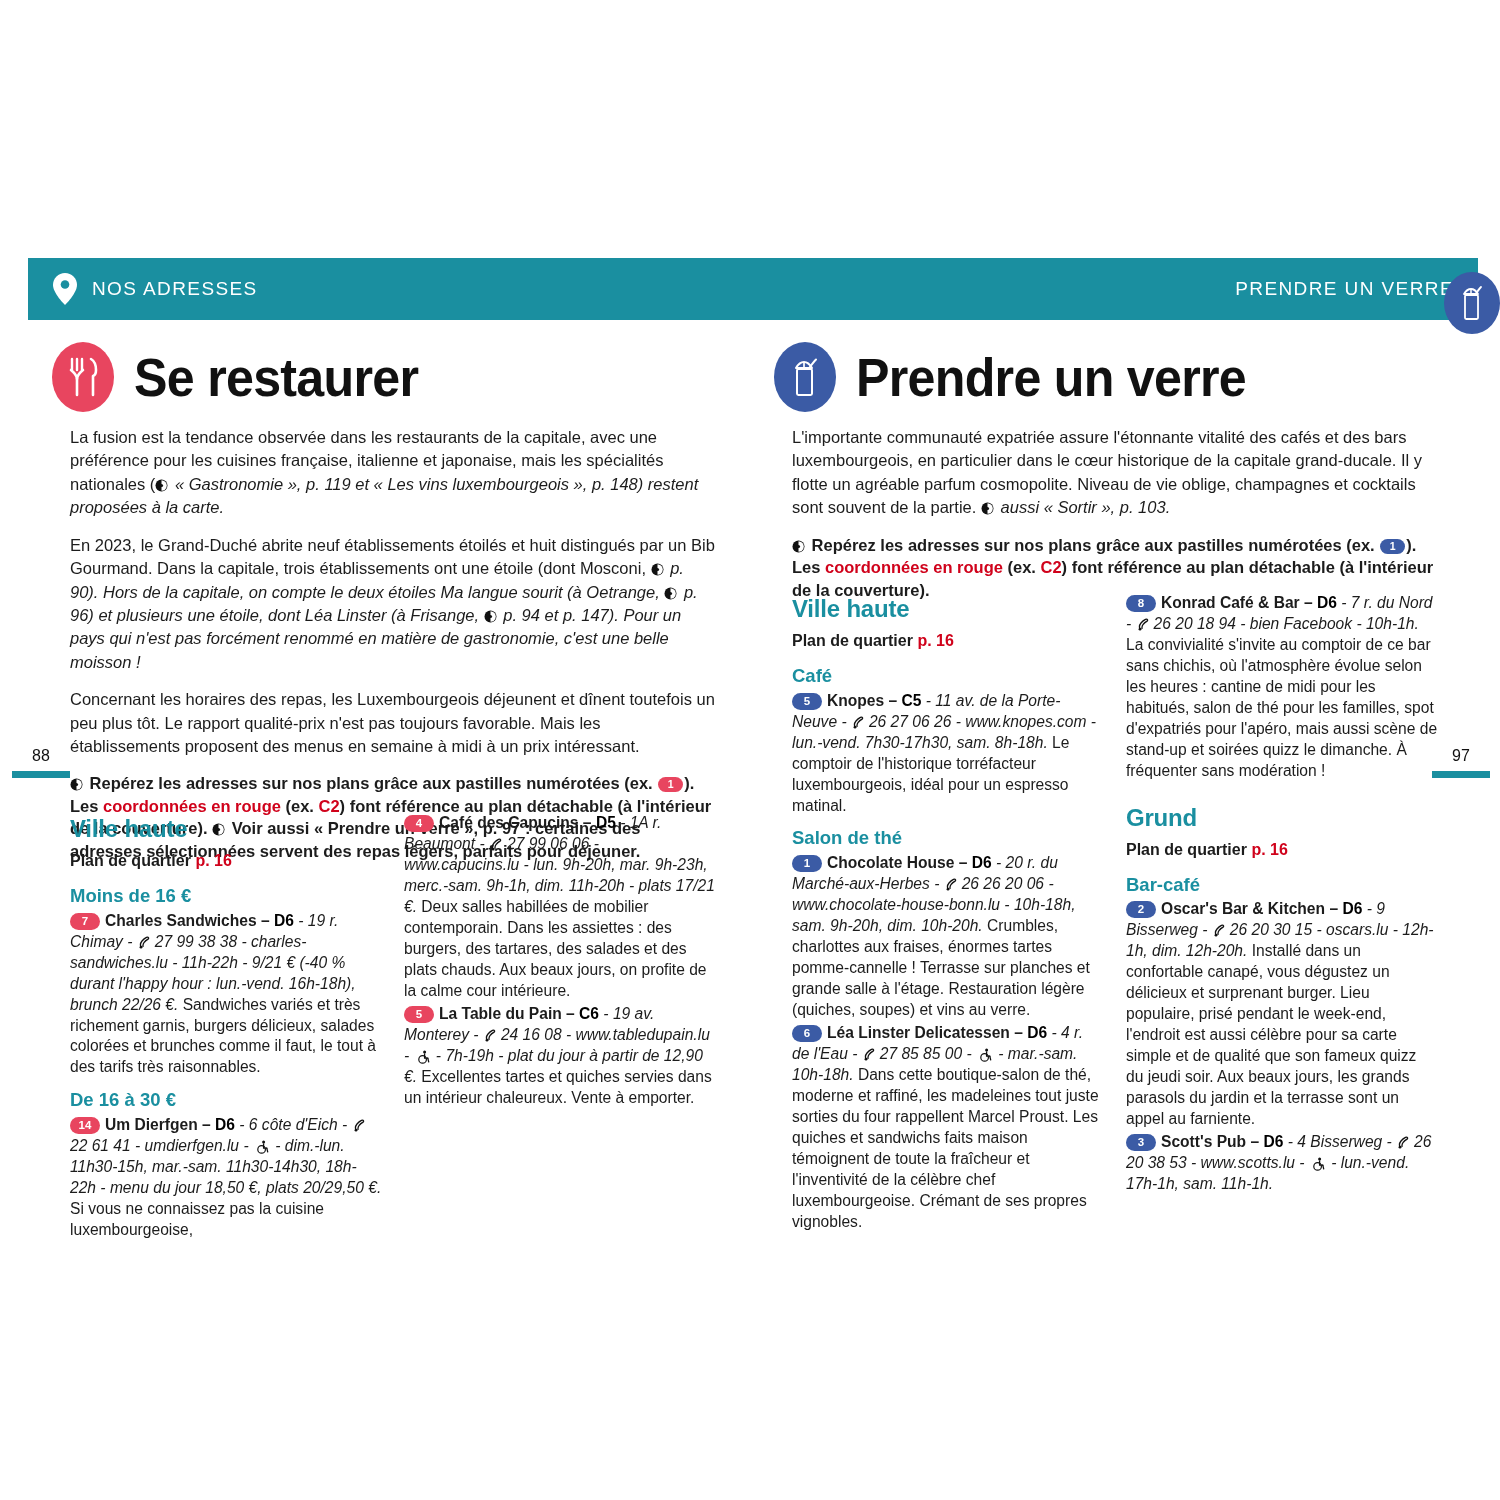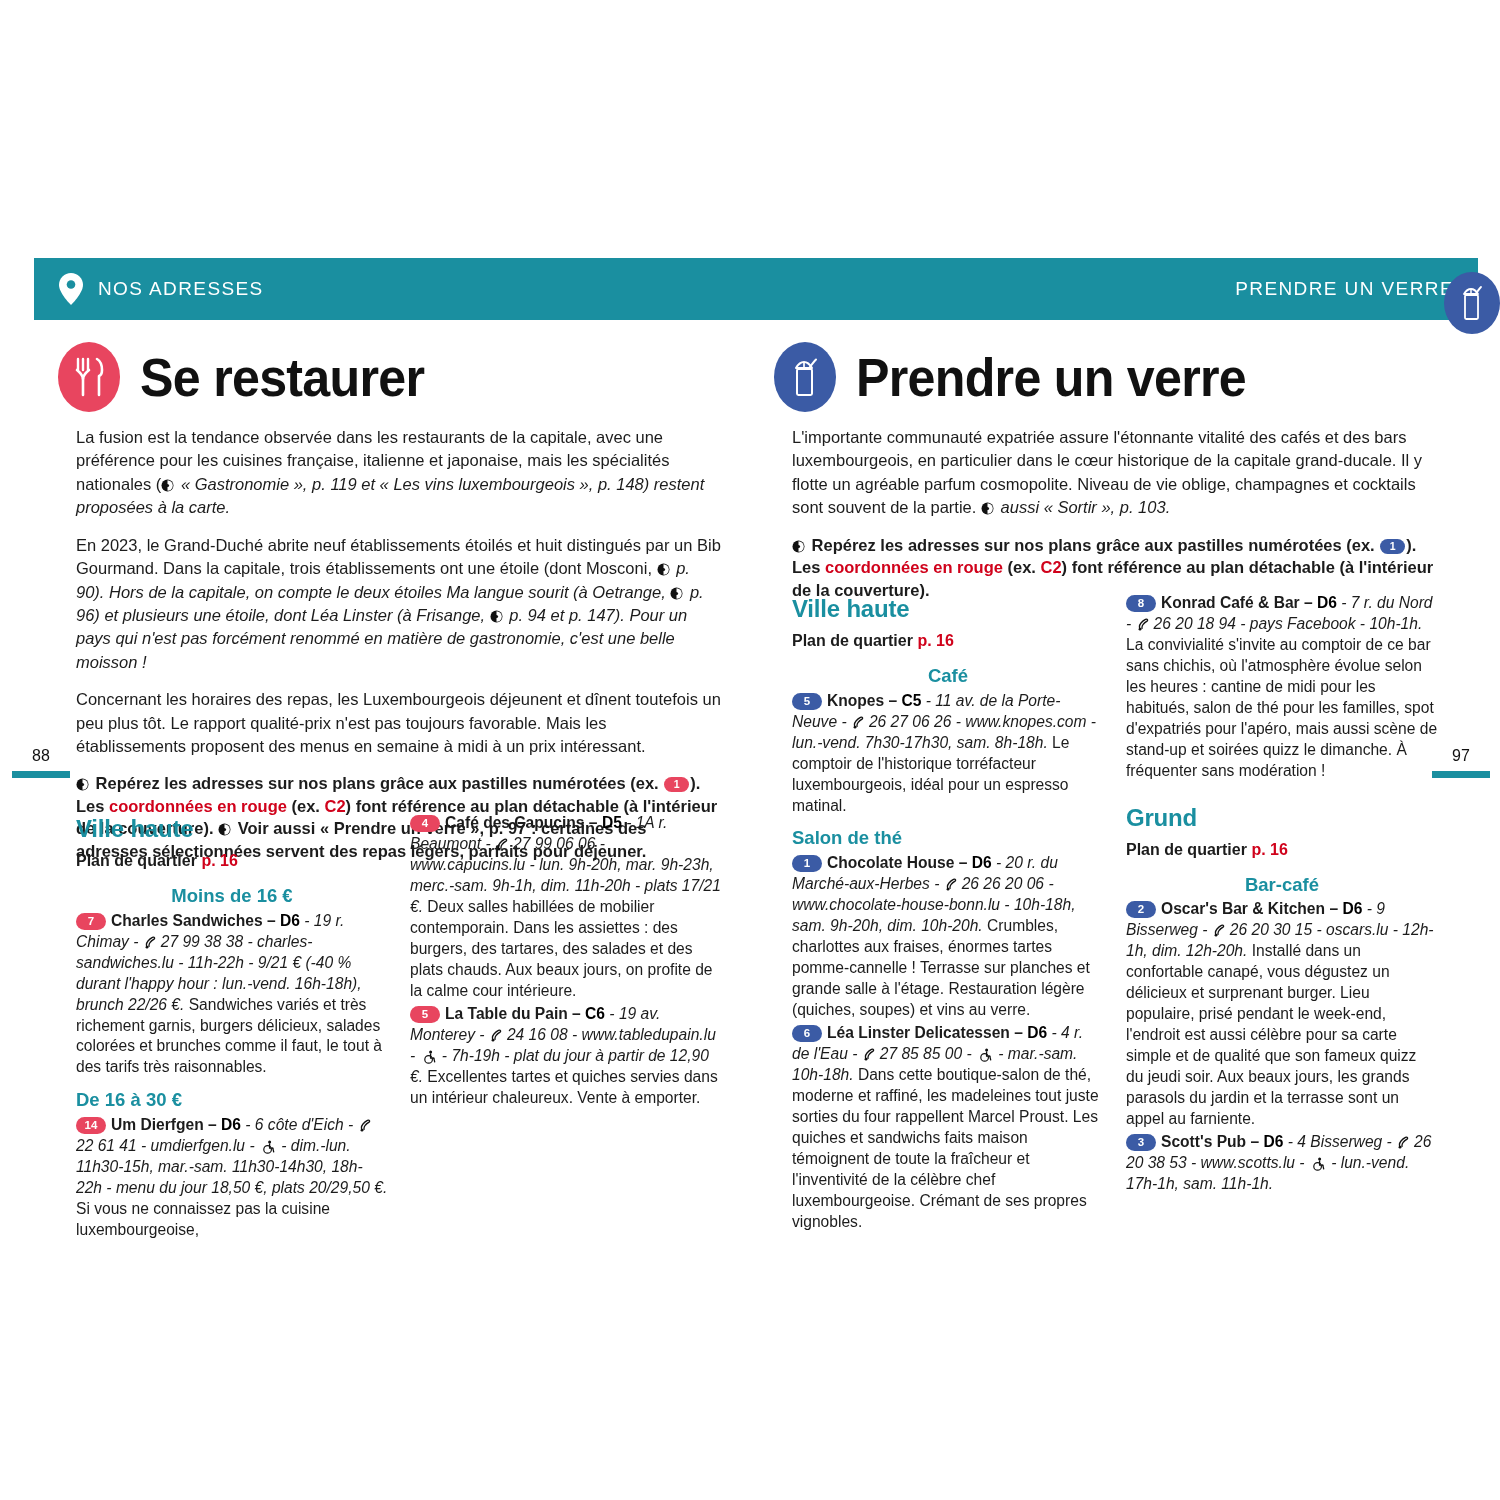--- a/index.html
+++ b/index.html
@@ -23,21 +23,21 @@
     top: 0;
     width: 1500px;
     height: 1500px;
   }
   .page {
     position: absolute;
     top: 258px;
     width: 728px;
     height: 1010px;
   }
-  .page-left  { left: 34px; }
+  .page-left  { left: 28px; }
   .page-right { left: 750px; }
 
   
   .header-band {
     position: absolute;
     top: 0;
     left: 0;
     right: 0;
     height: 62px;
     background: #1a8fa0;
@@ -156,21 +156,21 @@
     font-weight: 700;
     font-size: 16px;
     margin: 0 0 12px 0;
   }
   .cat {
     color: #1a8fa0;
     font-size: 18.5px;
     font-weight: 700;
     margin: 10px 0 2px 0;
   }
-  .cat.first { margin-top: 0; text-align: center; }
+  .cat.first { margin-top: 0; }
 
   .entry {
     margin: 0 0 1px 0;
     text-indent: 0;
   }
   .entry + .entry { margin-top: 2px; }
 
   .pill {
     display: inline-block;
     min-width: 24px;
@@ -411,21 +411,21 @@
                 <path d="M8.6 4 v4.2 h3.2" fill="none" stroke="#111" stroke-width="1.3" stroke-linecap="round"></path>
                 <path d="M11.8 8.2 l.9 3.6" fill="none" stroke="#111" stroke-width="1.3" stroke-linecap="round"></path>
                 <circle cx="6.6" cy="9.4" r="3.8" fill="none" stroke="#111" stroke-width="1.2"></circle>
               </svg></span><i> - mar.-sam. 10h-18h.</i><span> Dans cette boutique-salon de thé, moderne et raffiné, les madeleines tout juste sorties du four rappellent Marcel Proust. Les quiches et sandwichs faits maison témoignent de toute la fraîcheur et l'inventivité de la célèbre chef luxembourgeoise. Crémant de ses propres vignobles.</span></p>
       </div>
 
       <div class="col">
         <p class="entry"><span class="pill blue">8</span><span class="ename">Konrad Café &amp; Bar</span><span class="ename"> – </span><span class="coord">D6</span><i> - 7 r. du Nord - </i><span class="phone"><svg viewBox="0 0 14 13" xmlns="http://www.w3.org/2000/svg">
                 <path d="M2 11 q-1.5-3 1-6 q2-2.4 4.5-3.6 q1.5-.6 2 .4 q.4.9-.8 1.6 q-2 1.2-3.4 2.8 q-1.6 2-1.3 4.2" fill="none" stroke="#111" stroke-width="1.3" stroke-linecap="round"></path>
                 <circle cx="2" cy="11.2" r="1.4" fill="#111"></circle>
-              </svg></span><i>26 20 18 94</i><i> - pays Facebook - 10h-1h.</i><span> La convivialité s'invite au comptoir de ce bar sans chichis, où l'atmosphère évolue selon les heures : cantine de midi pour les habitués, salon de thé pour les familles, spot d'expatriés pour l'apéro, mais aussi scène de stand-up et soirées quizz le dimanche. À fréquenter sans modération !</span></p>
+              </svg></span><i>26 20 18 94</i><i> - bien Facebook - 10h-1h.</i><span> La convivialité s'invite au comptoir de ce bar sans chichis, où l'atmosphère évolue selon les heures : cantine de midi pour les habitués, salon de thé pour les familles, spot d'expatriés pour l'apéro, mais aussi scène de stand-up et soirées quizz le dimanche. À fréquenter sans modération !</span></p>
 
         <p class="district spaced">Grund</p>
         <p class="plan"><span>Plan de quartier</span> <span class="red">p. 16</span></p>
         <p class="cat first">Bar-café</p>
 
         <p class="entry"><span class="pill blue">2</span><span class="ename">Oscar's Bar &amp; Kitchen</span><span class="ename"> – </span><span class="coord">D6</span><i> - 9 Bisserweg - </i><span class="phone"><svg viewBox="0 0 14 13" xmlns="http://www.w3.org/2000/svg">
                 <path d="M2 11 q-1.5-3 1-6 q2-2.4 4.5-3.6 q1.5-.6 2 .4 q.4.9-.8 1.6 q-2 1.2-3.4 2.8 q-1.6 2-1.3 4.2" fill="none" stroke="#111" stroke-width="1.3" stroke-linecap="round"></path>
                 <circle cx="2" cy="11.2" r="1.4" fill="#111"></circle>
               </svg></span><i>26 20 30 15</i><i> - oscars.lu - 12h-1h, dim. 12h-20h.</i><span> Installé dans un confortable canapé, vous dégustez un délicieux et surprenant burger. Lieu populaire, prisé pendant le week-end, l'endroit est aussi célèbre pour sa carte simple et de qualité que son fameux quizz du jeudi soir. Aux beaux jours, les grands parasols du jardin et la terrasse sont un appel au farniente.</span></p>
 

